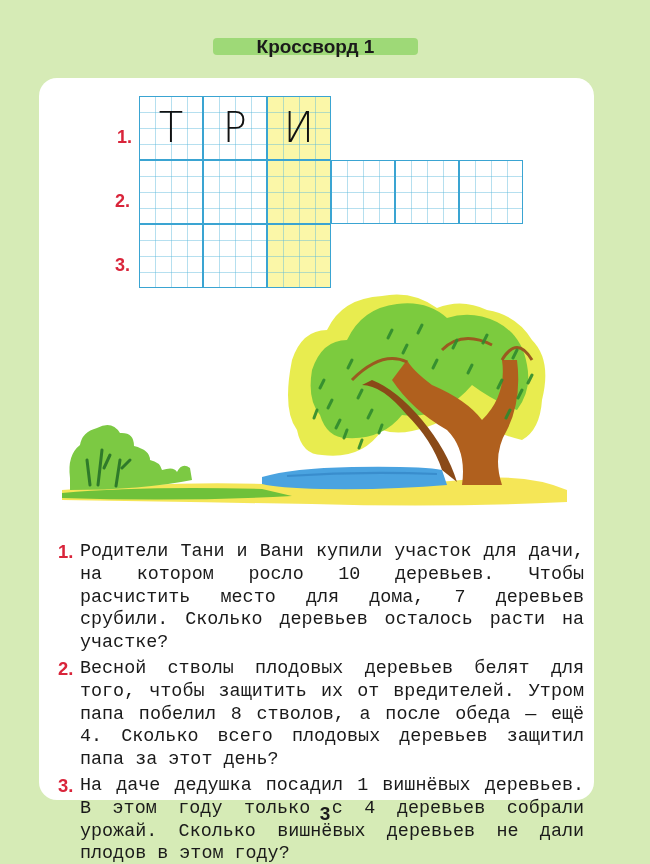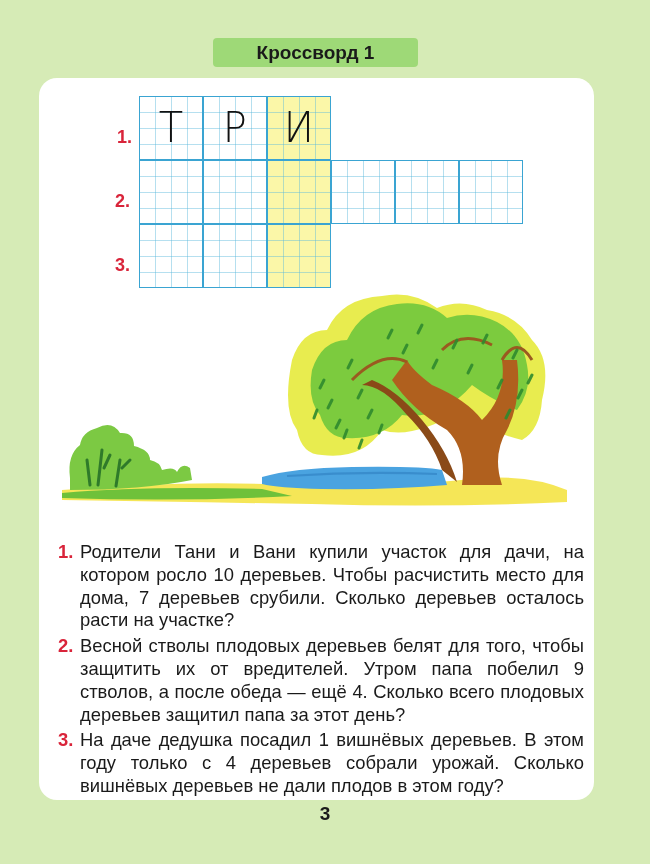--- a/index.html
+++ b/index.html
@@ -4,21 +4,21 @@
 <style>
   html, body { margin: 0; padding: 0; }
   body {
     width: 650px; height: 864px;
     background: #d6ebb6;
     position: relative; overflow: hidden;
     font-family: "Liberation Sans", sans-serif;
   }
   .title-pill {
     position: absolute; left: 213px; top: 38px;
-    width: 205px; height: 29px;
+    width: 205px; height: 17px;
     background: #9ed977;
     border-radius: 4px;
     display: flex; align-items: center; justify-content: center;
     font-weight: bold; font-size: 19px; color: #1a1a1a;
   }
   .card {
     position: absolute; left: 39px; top: 78px;
     width: 555px; height: 722px;
     background: #ffffff;
     border-radius: 18px;
@@ -50,21 +50,21 @@
     position: absolute; left: 62px; top: 290px; width: 505px; height: 220px;
   }
   .problems {
     position: absolute; left: 58px; top: 541px; width: 526px;
     font-size: 18.4px; line-height: 22.8px; color: #1a1a1a;
   }
   .problem { display: flex; margin-bottom: 3px; }
   .problem .pnum {
     width: 22px; flex: none; font-weight: bold; color: #d9243a;
   }
-  .problem .ptext { text-align: justify; flex: 1; }
+  .problem .ptext { text-align: justify; flex: 1; font-family: Liberation Mono, monospace; }
   .page-number {
     position: absolute; left: 0; width: 650px; top: 803px;
     text-align: center; font-weight: bold; font-size: 19px; color: #1a1a1a;
   }
 </style>
 </head>
 <body>
 
 <div class="title-pill">
   <span>Кроссворд 1</span>
@@ -146,21 +146,21 @@
   </g>
 </svg>
 
 <div class="problems">
   <div class="problem">
     <span class="pnum">1.</span>
     <span class="ptext">Родители Тани и Вани купили участок для дачи, на котором росло 10 деревьев. Чтобы расчистить место для дома, 7 деревьев срубили. Сколько деревьев осталось расти на участке?</span>
   </div>
   <div class="problem">
     <span class="pnum">2.</span>
-    <span class="ptext">Весной стволы плодовых деревьев белят для того, чтобы защитить их от вредителей. Утром папа побелил 9 стволов, а после обеда — ещё 4. Сколько всего плодовых деревьев защитил папа за этот день?</span>
+    <span class="ptext">Весной стволы плодовых деревьев белят для того, чтобы защитить их от вредителей. Утром папа побелил 8 стволов, а после обеда — ещё 4. Сколько всего плодовых деревьев защитил папа за этот день?</span>
   </div>
   <div class="problem">
     <span class="pnum">3.</span>
     <span class="ptext">На даче дедушка посадил 1 вишнёвых деревьев. В этом году только с 4 деревьев собрали урожай. Сколько вишнёвых деревьев не дали плодов в этом году?</span>
   </div>
 </div>
 
 <div class="page-number">3</div>
 
 </body></html>

